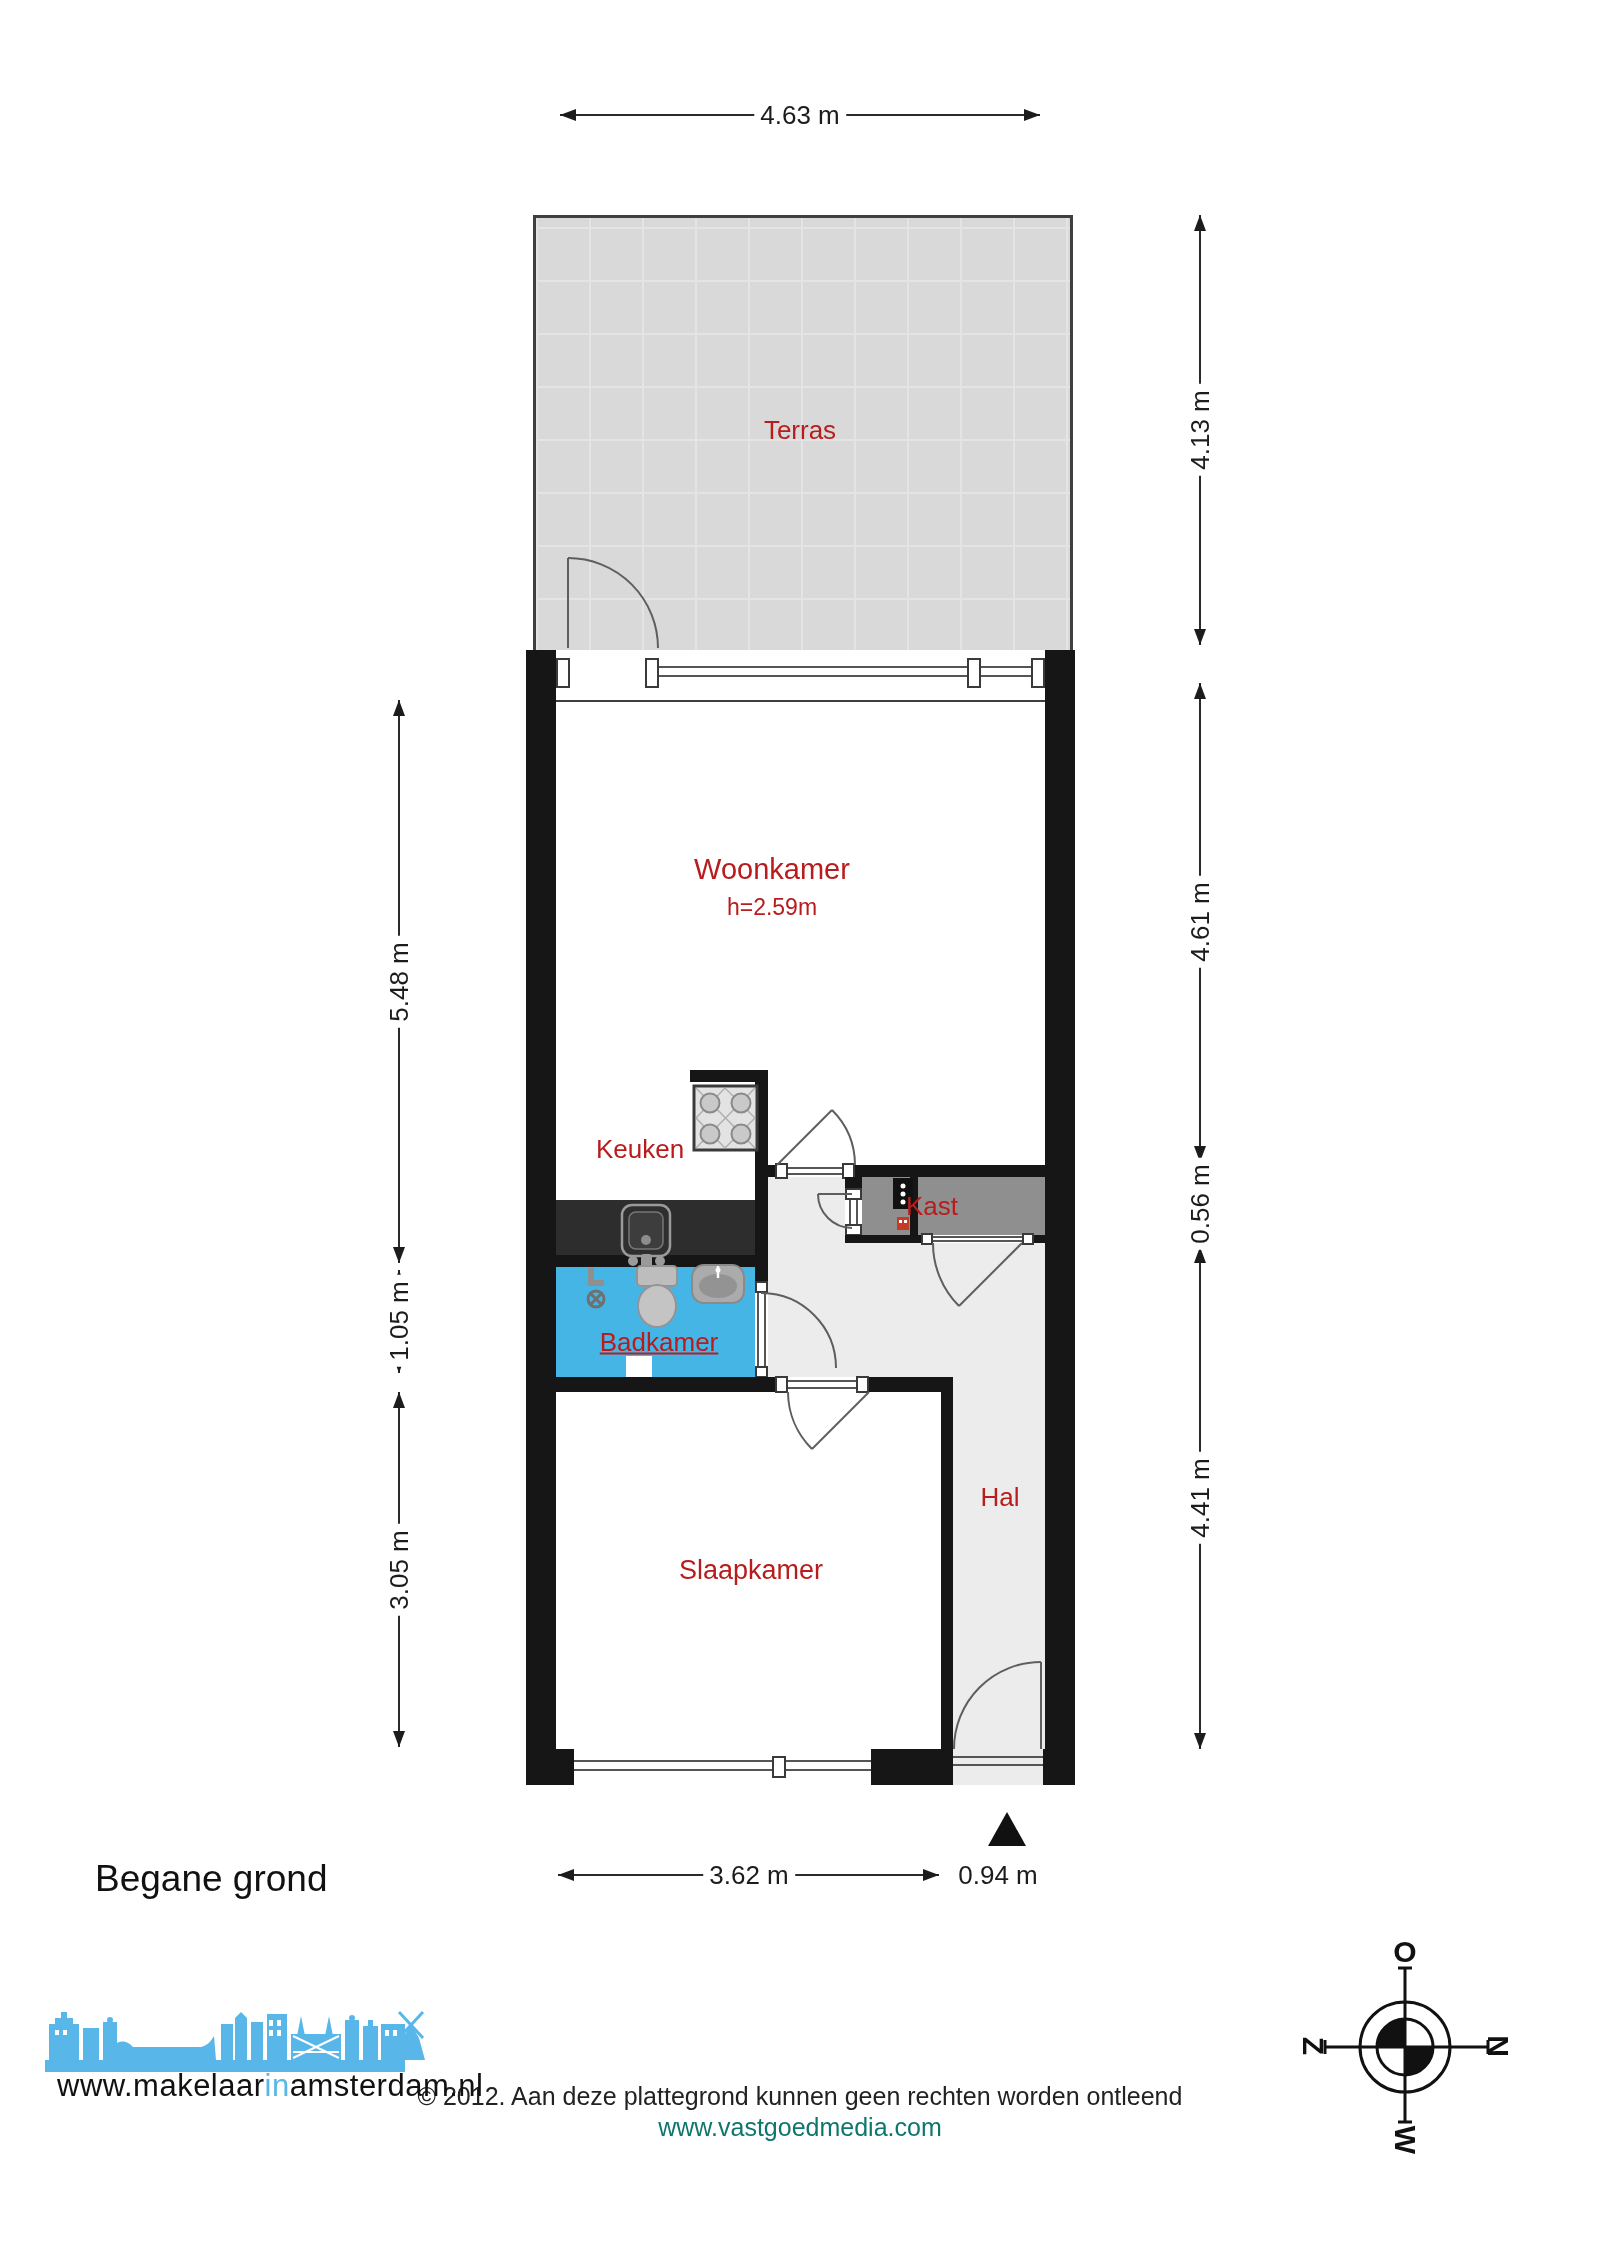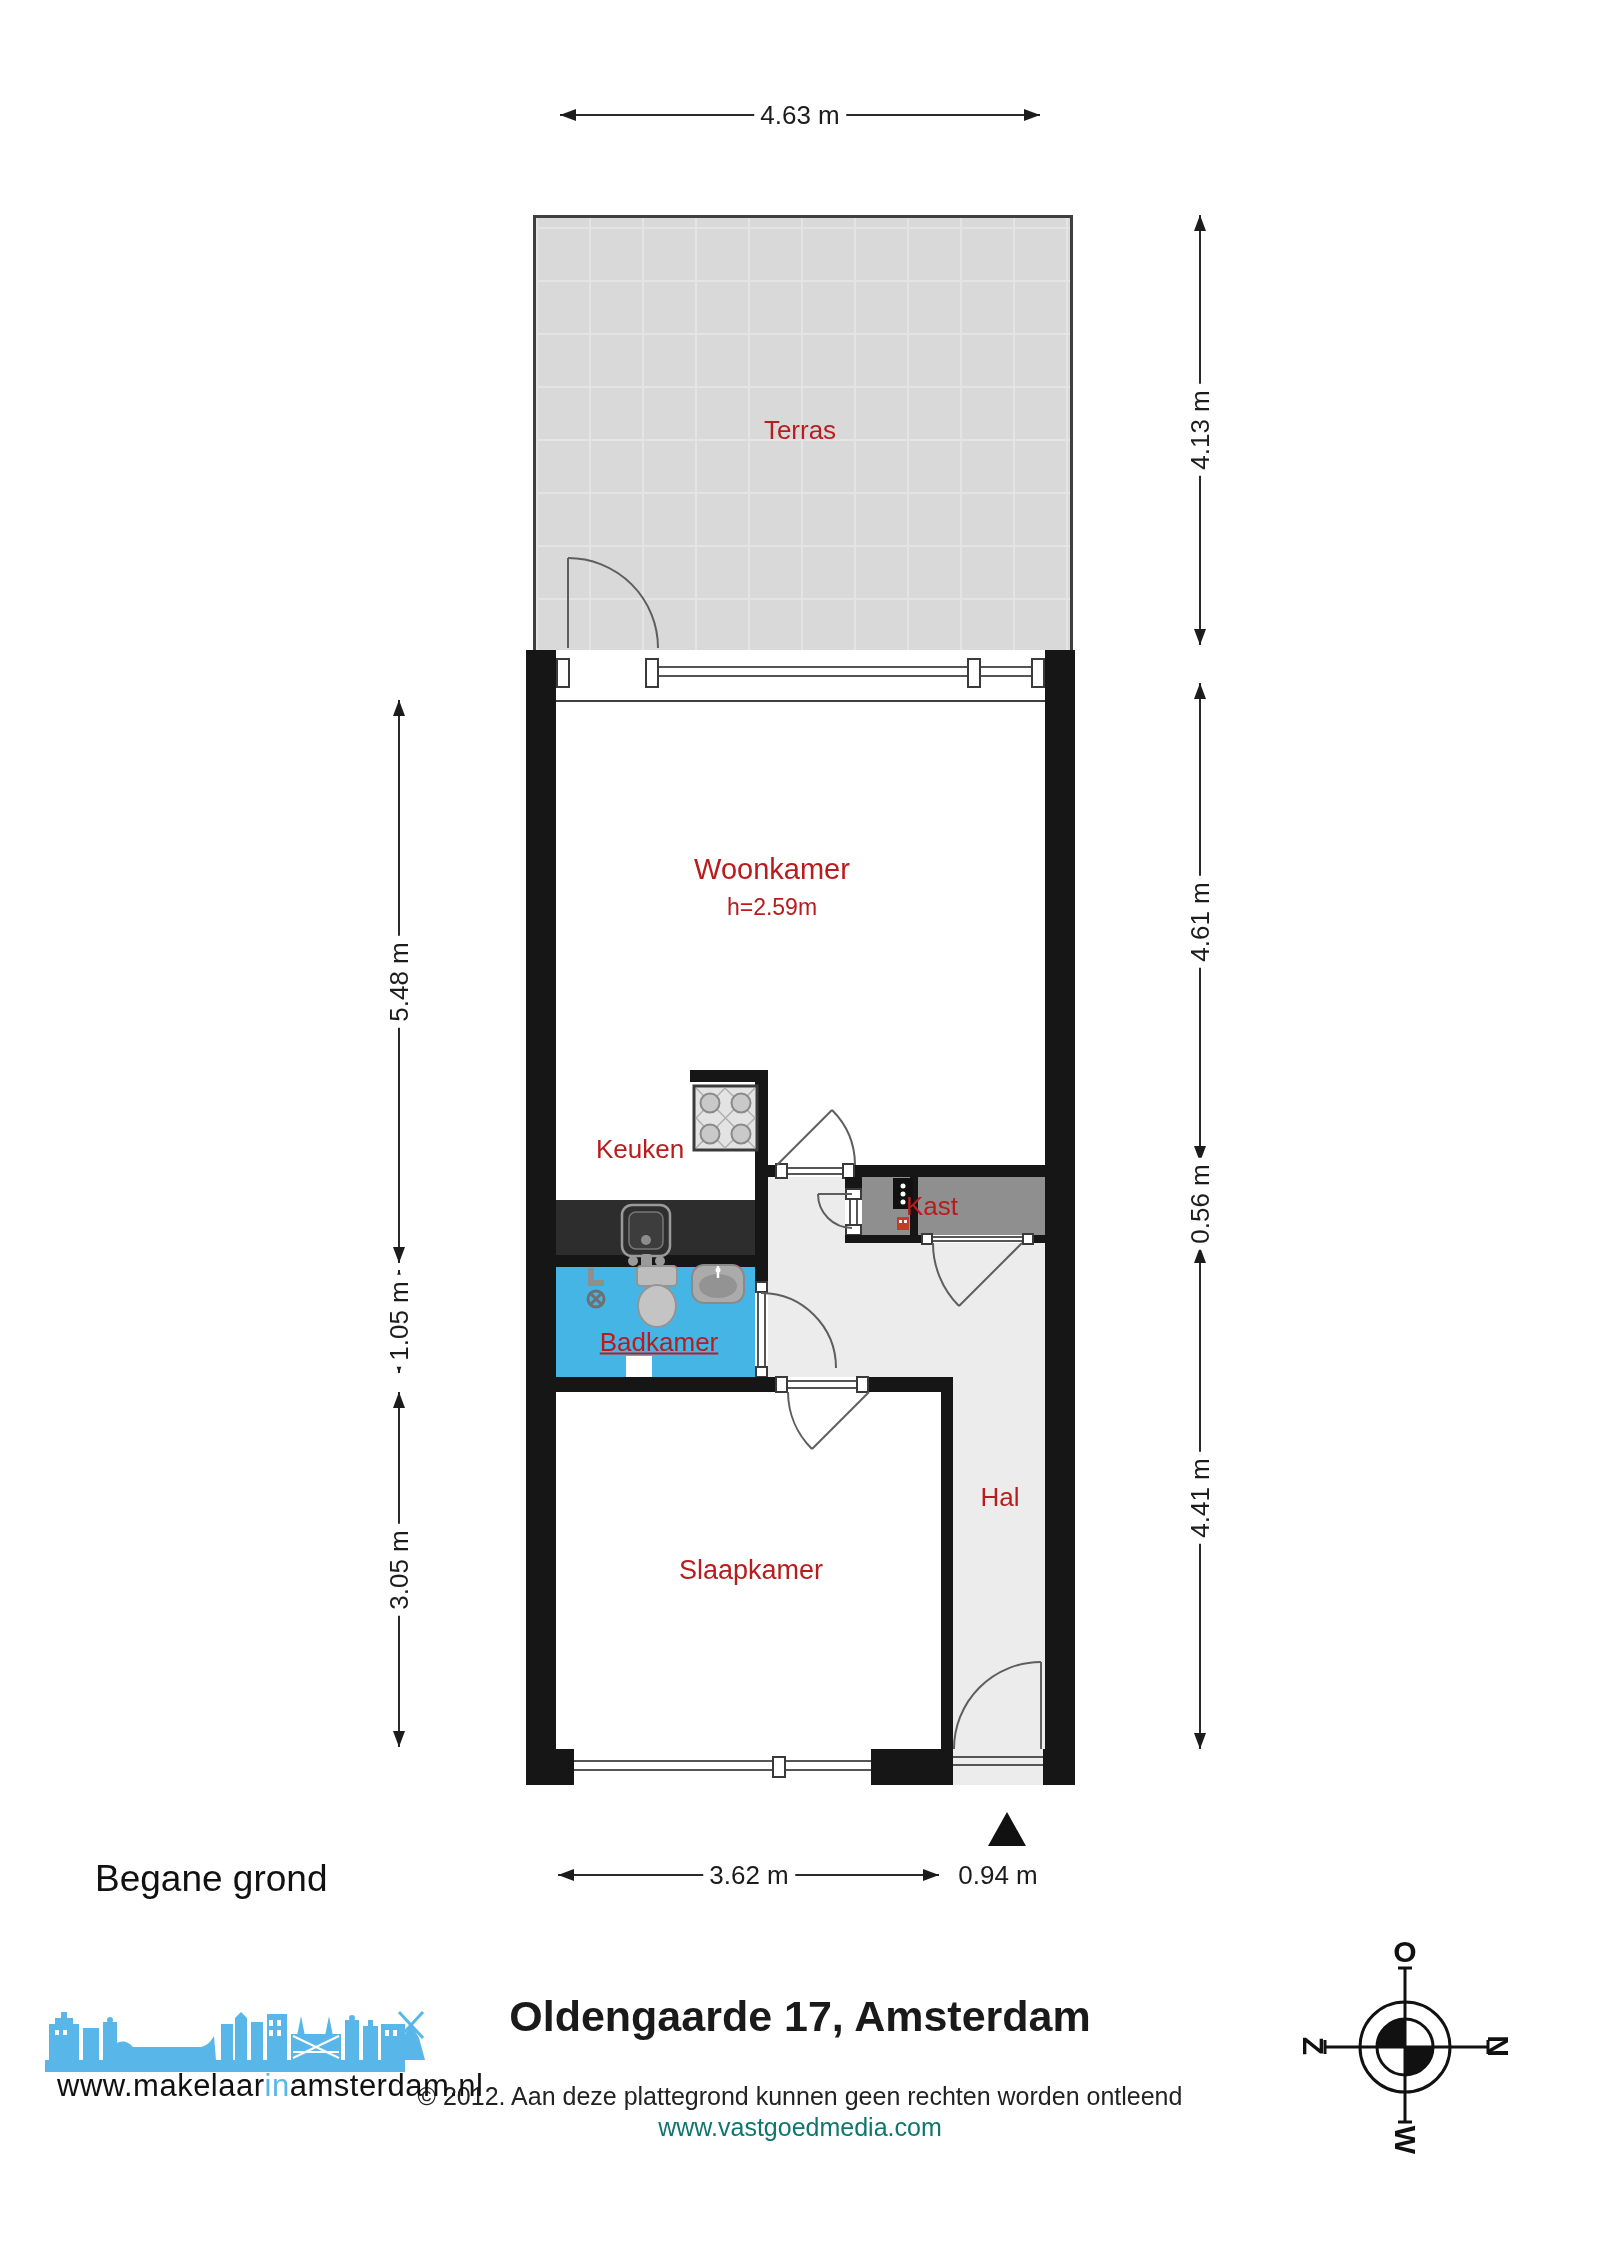--- a/index.html
+++ b/index.html
@@ -308,18 +308,17 @@
   <div class="dimlabel rot" style="left:399px;top:1570px;">3.05 m</div>
   <div class="dimlabel" style="left:749px;top:1875px;">3.62 m</div>
   <div class="dimlabel" style="left:998px;top:1875px;">0.94 m</div>
 
   <div class="compassletter" style="left:1405px;top:1952px;">O</div>
   <div class="compassletter rot" style="left:1498px;top:2046px;">N</div>
   <div class="compassletter rot" style="left:1405px;top:2140px;">W</div>
   <div class="compassletter rot" style="left:1313px;top:2046px;">Z</div>
 
   <div id="floor-title">Begane grond</div>
-  <div id="main-title">Oldengaarde 17, Amsterdam</div>
   <div id="copy1">© 2012. Aan deze plattegrond kunnen geen rechten worden ontleend</div>
   <div id="copy2">www.vastgoedmedia.com</div>
   <div id="logo-text"><span>www.makelaar</span><span class="accent">in</span><span>amsterdam.nl</span></div>
 
 </div>
 
 </body></html>

